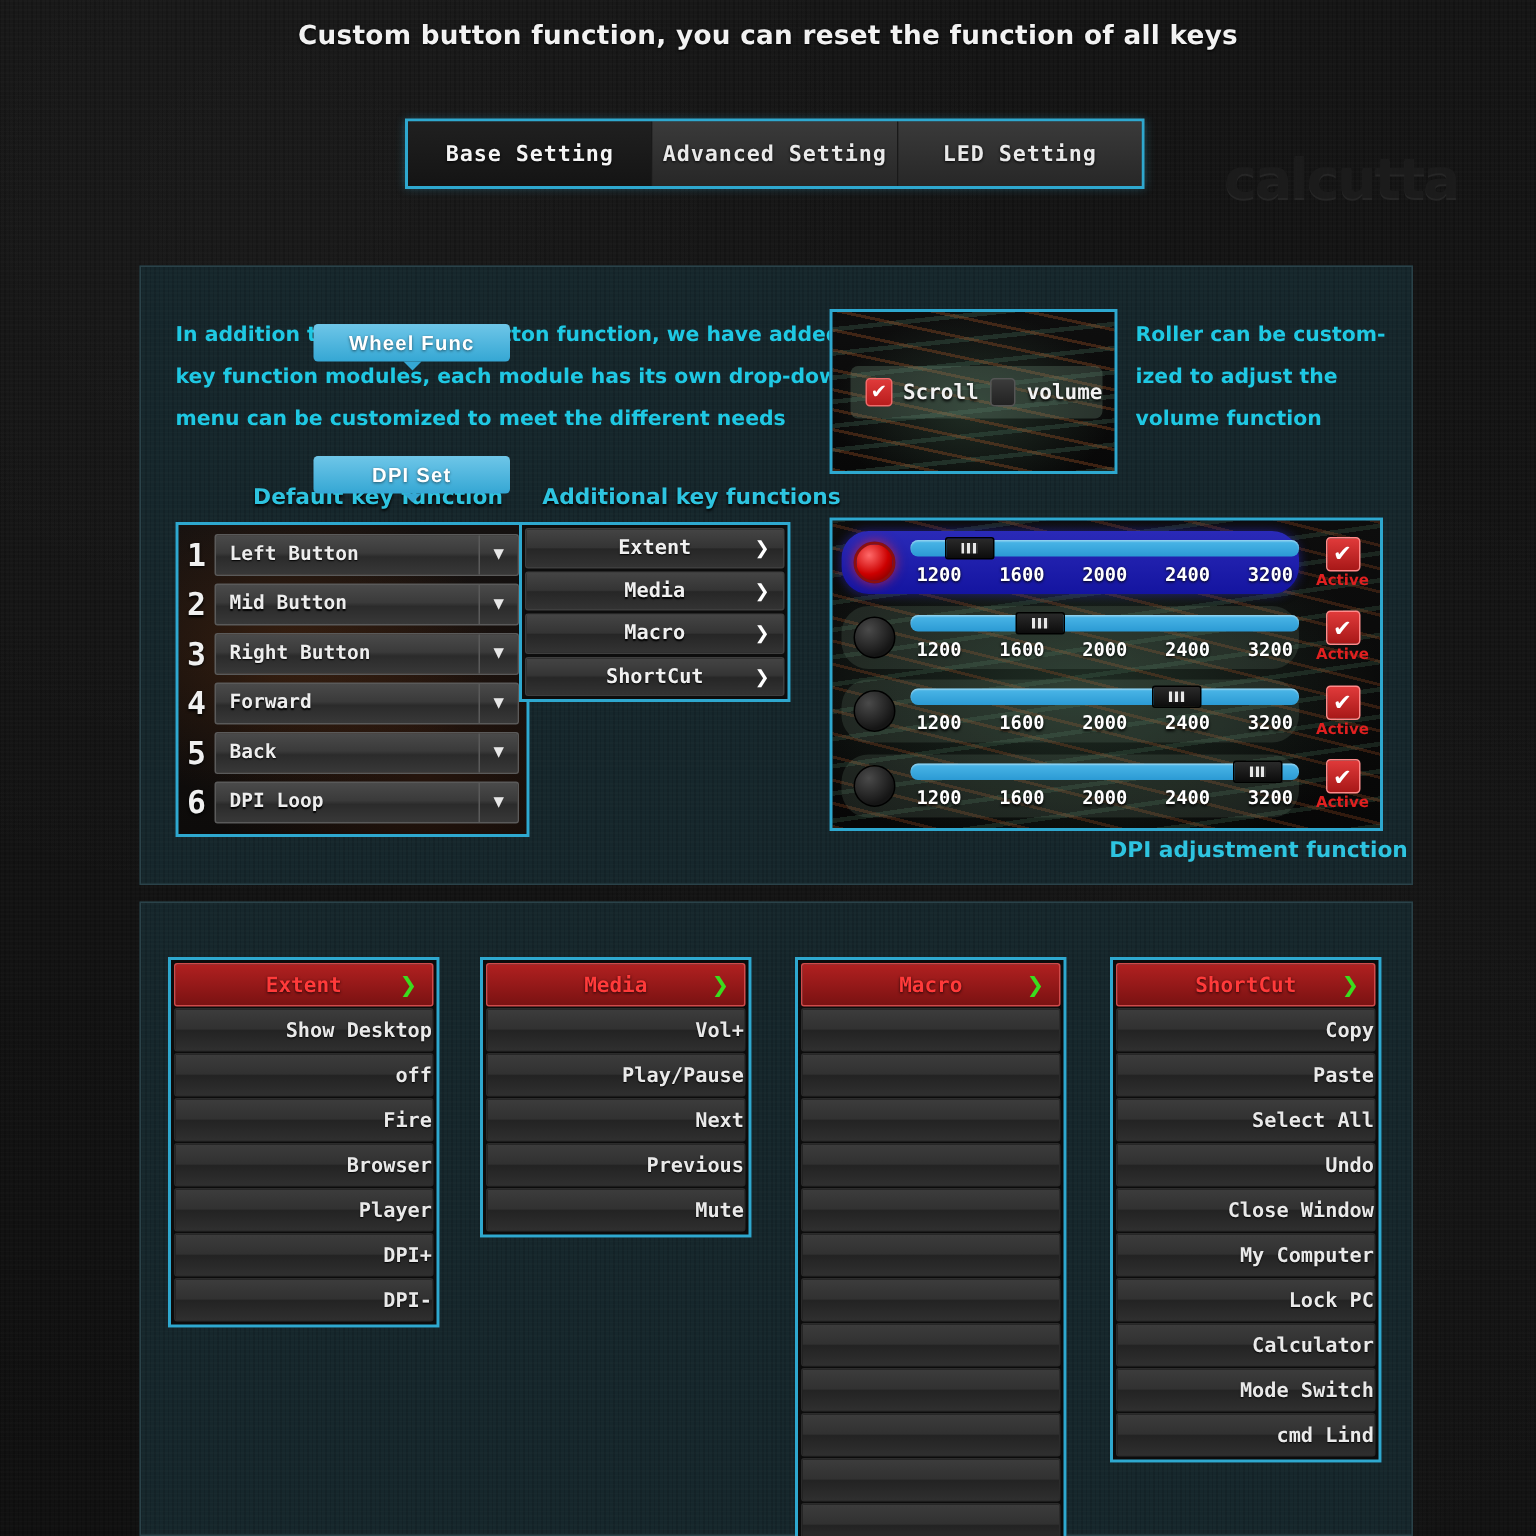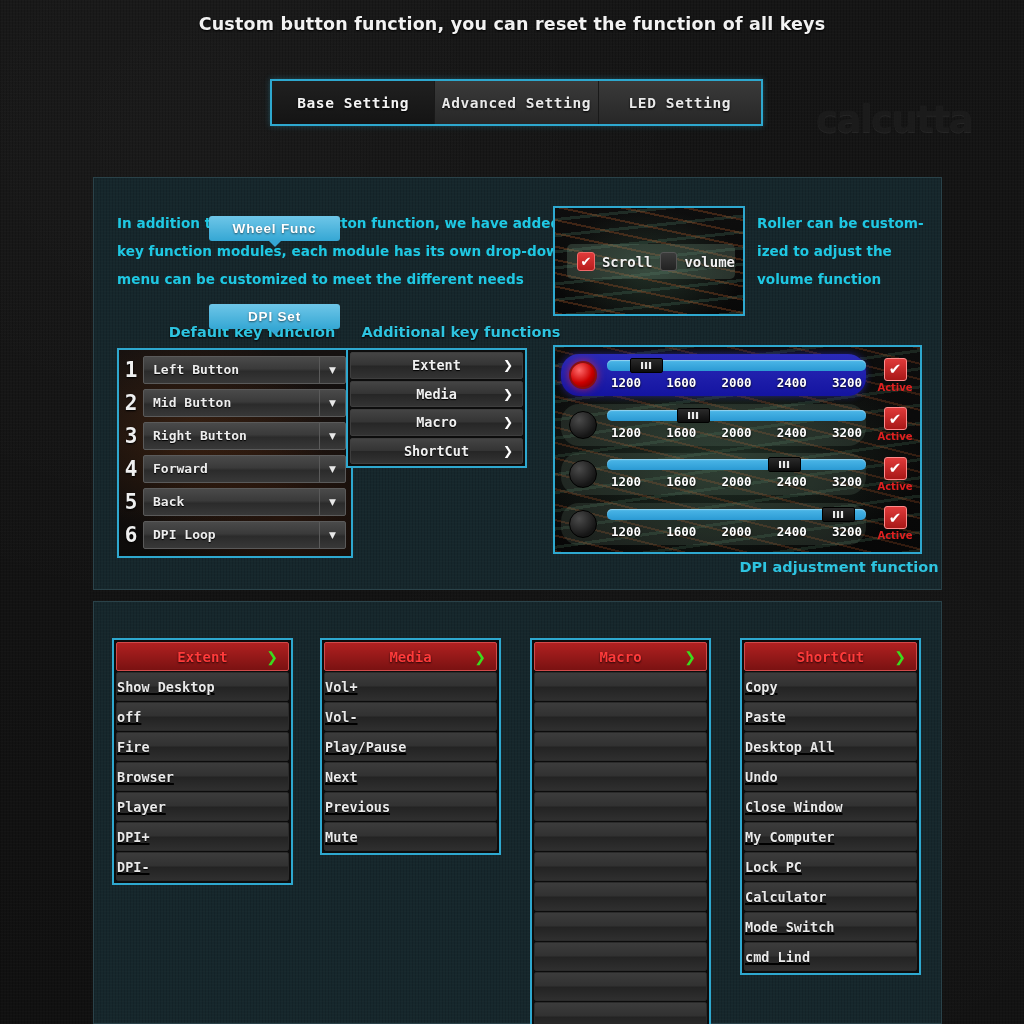--- a/index.html
+++ b/index.html
@@ -246,23 +246,23 @@
     position:relative; height:29px; display:flex; align-items:center; justify-content:center;
     background:linear-gradient(180deg,#b02020,#7a1212);
     border:1px solid #d04a4a; border-radius:2px;
   }
   .list-head span{
     color:#ff3a3a; font-family:"DejaVu Sans Mono", monospace;
     font-size:14px; font-weight:bold; text-shadow:0 1px 2px rgba(0,0,0,.8);
   }
   .head-chev{ position:absolute; right:10px; color:#3bdc1e; font-size:14px; font-weight:bold; }
   .list-item{
-    height:29px; margin-top:1px; display:flex; align-items:center; justify-content:flex-start;
+    height:29px; margin-top:1px; display:flex; align-items:center; justify-content:flex-end;
     background:linear-gradient(180deg,#3c3c3c 0%,#313131 48%,#232323 52%,#2f2f2f 100%);
-    border:1px solid #2b2b2b; border-radius:2px;text-decoration:underline;
+    border:1px solid #2b2b2b; border-radius:2px;
   }
   .list-item span{
     color:#e9e9e9; font-family:"DejaVu Sans Mono", monospace;
     font-size:13.5px; font-weight:bold; text-shadow:0 1px 1px #000;
   }
 </style>
 </head>
 <body>
 
 <div class="page-title">Custom button function, you can reset the function of all keys</div>
@@ -495,23 +495,20 @@
 
   <div class="list" id="list-media">
     <div class="list-head">
       <span>Media</span>
       <div class="head-chev">❯</div>
     </div>
     <div class="list-item">
         <span>Vol+</span>
       </div>
     <div class="list-item">
-        <span>Vol-</span>
-      </div>
-    <div class="list-item">
         <span>Play/Pause</span>
       </div>
     <div class="list-item">
         <span>Next</span>
       </div>
     <div class="list-item">
         <span>Previous</span>
       </div>
     <div class="list-item">
         <span>Mute</span>
@@ -566,21 +563,21 @@
       <span>ShortCut</span>
       <div class="head-chev">❯</div>
     </div>
     <div class="list-item">
         <span>Copy</span>
       </div>
     <div class="list-item">
         <span>Paste</span>
       </div>
     <div class="list-item">
-        <span>Desktop All</span>
+        <span>Select All</span>
       </div>
     <div class="list-item">
         <span>Undo</span>
       </div>
     <div class="list-item">
         <span>Close Window</span>
       </div>
     <div class="list-item">
         <span>My Computer</span>
       </div>

